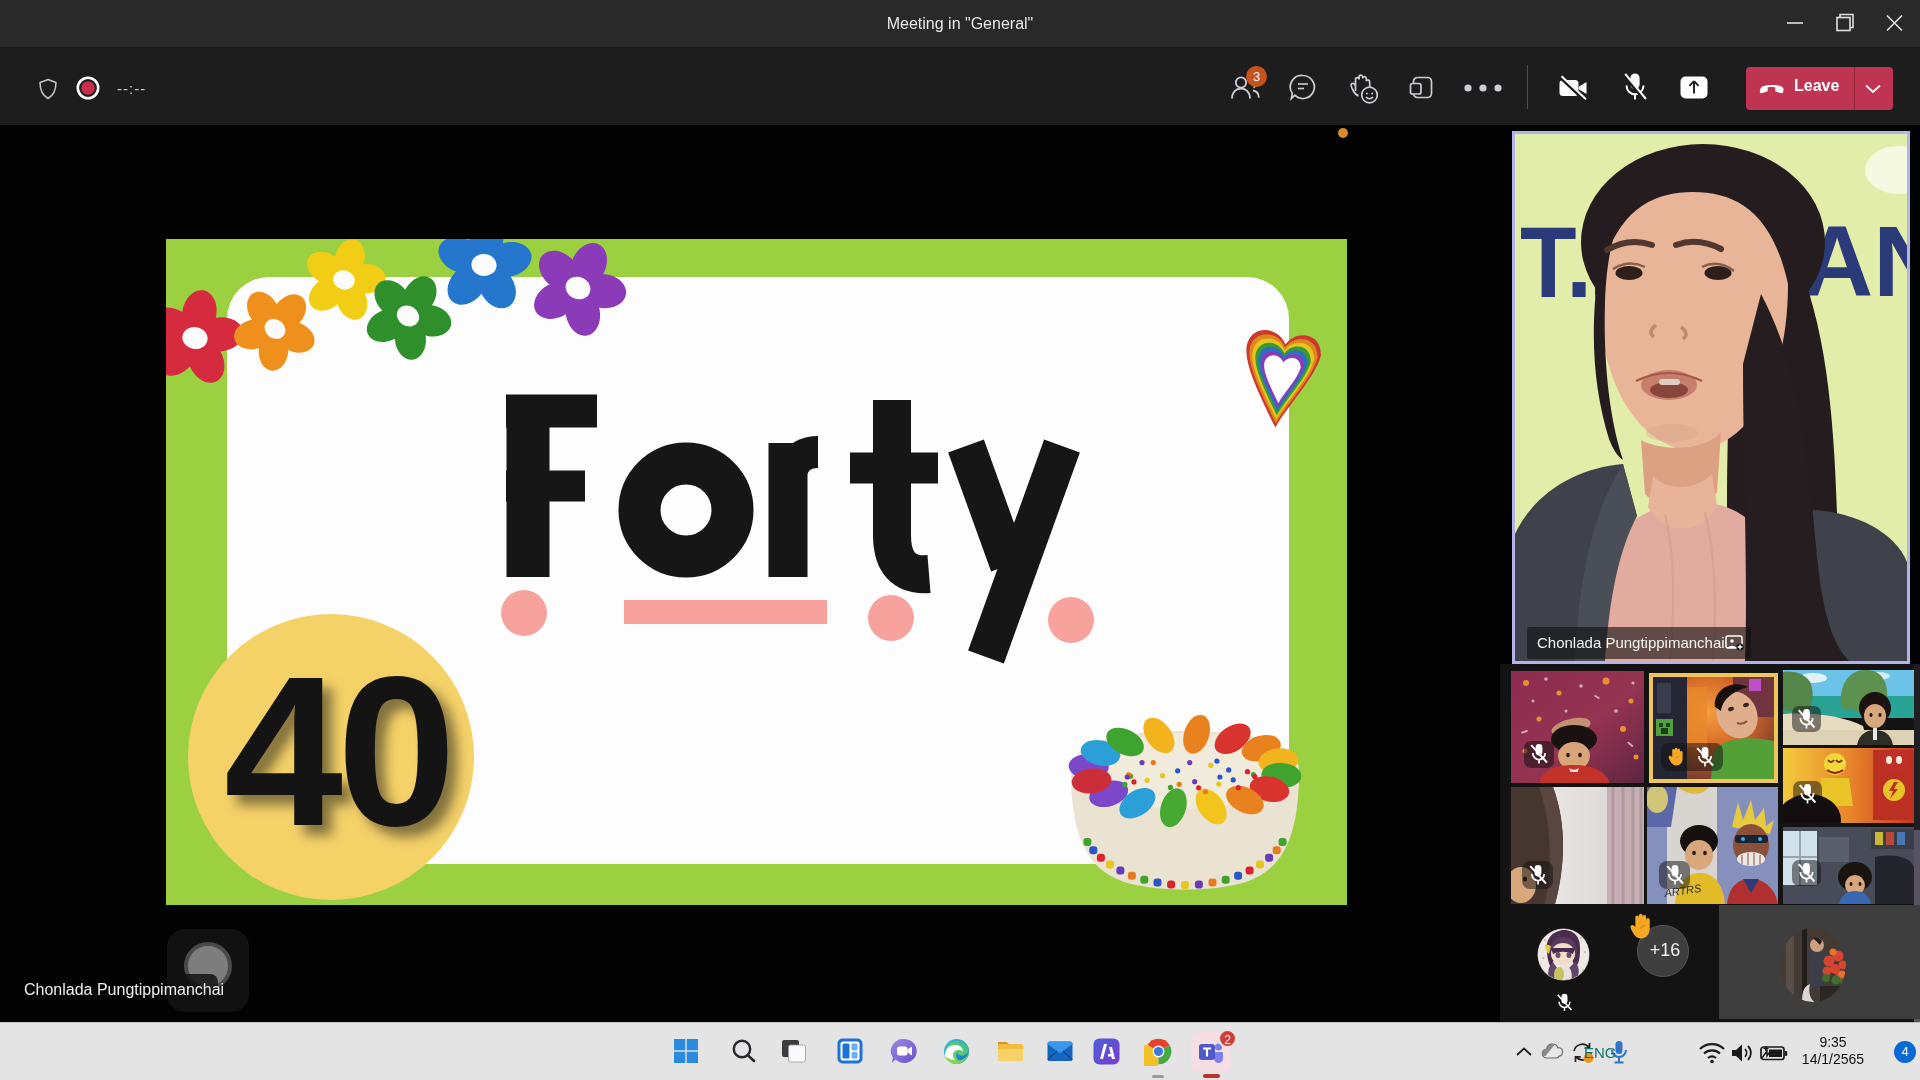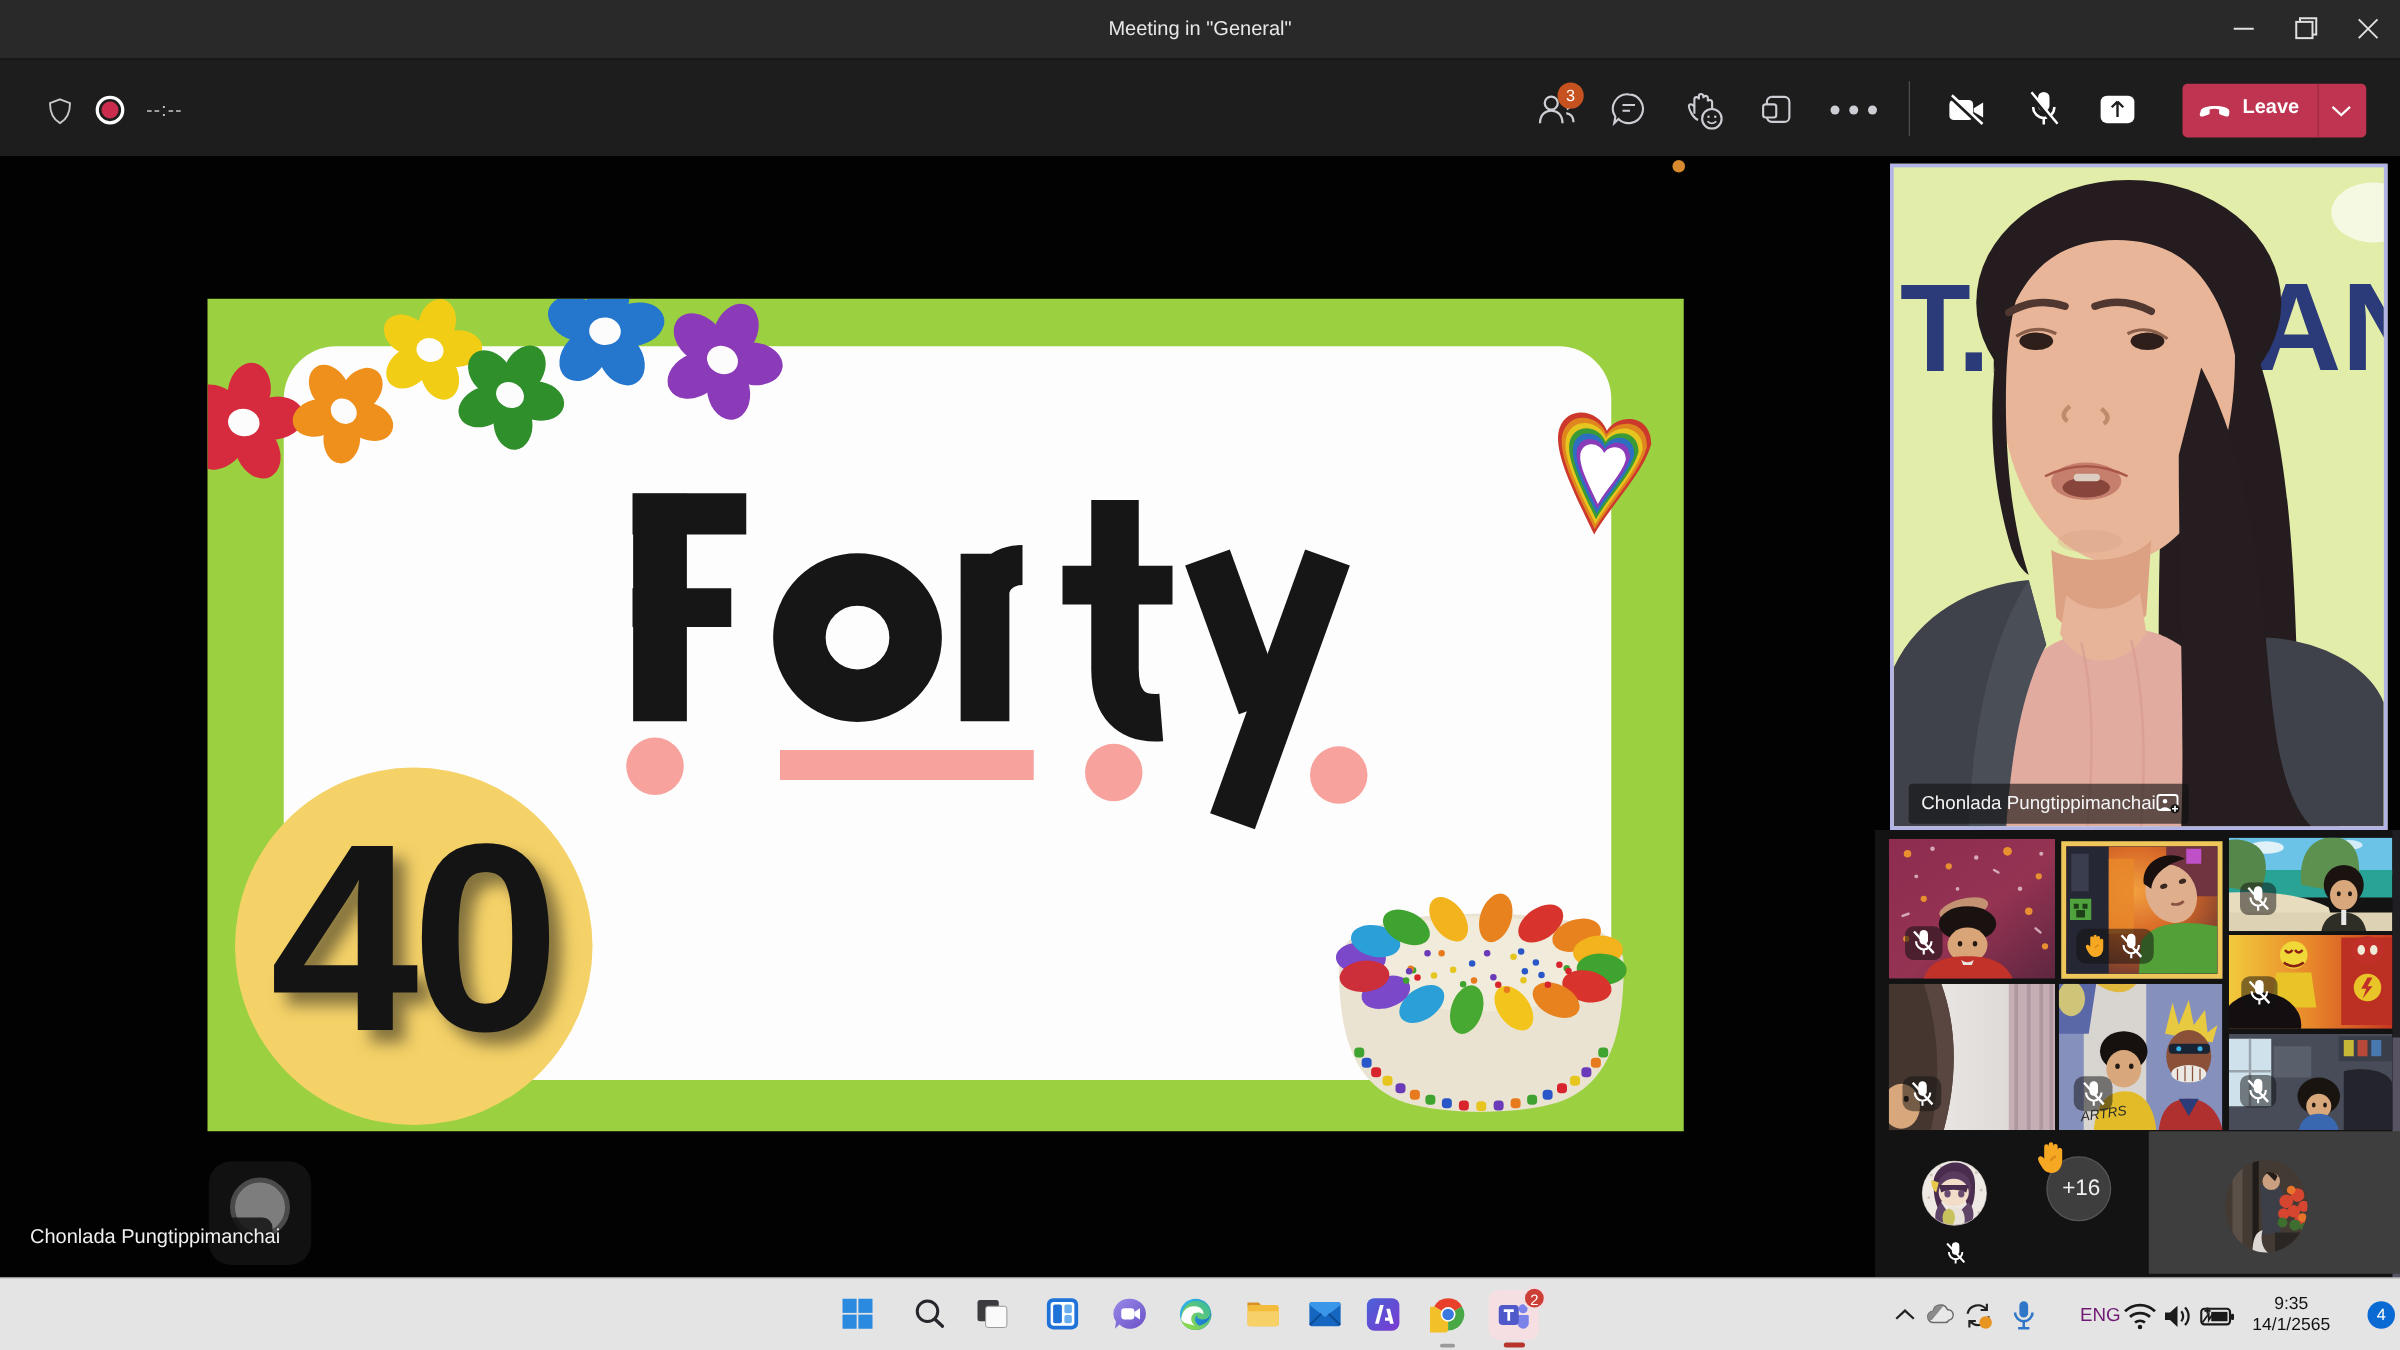--- a/index.html
+++ b/index.html
@@ -261,21 +261,21 @@
           <rect x="97.5" y="167.6" width="8" height="8" rx="3" fill="#2a57c8"></rect>
           <rect x="84.3" y="164.7" width="8" height="8" rx="3" fill="#3fa32f"></rect>
           <rect x="71.9" y="160.7" width="8" height="8" rx="3" fill="#e87a1e"></rect>
           <rect x="60.4" y="155.6" width="8" height="8" rx="3" fill="#6a3ab8"></rect>
           <rect x="50.0" y="149.6" width="8" height="8" rx="3" fill="#e6c51f"></rect>
           <rect x="40.9" y="142.7" width="8" height="8" rx="3" fill="#d8242c"></rect>
           <rect x="33.3" y="135.2" width="8" height="8" rx="3" fill="#2a57c8"></rect>
           <rect x="27.4" y="127.0" width="8" height="8" rx="3" fill="#3fa32f"></rect>
         </g>
     </svg>
-    <div class="abs" style="left:50px; top:389px; width:234px; text-align:left; font-size:214px; font-weight:bold; color:#141414; letter-spacing:-6px; text-shadow:10px 10px 12px rgba(20,20,20,0.5);">40</div>
+    <div class="abs" style="left:50px; top:389px; width:234px; text-align:right; font-size:214px; font-weight:bold; color:#141414; letter-spacing:-6px; text-shadow:10px 10px 12px rgba(20,20,20,0.5);">40</div>
   </div>
   <div class="abs" style="left:1338px; top:3px; width:10px; height:10px; border-radius:50%; background:#d98a2e;"></div>
   <div class="abs" style="left:167px; top:804px; width:82px; height:83px; border-radius:18px; background:#111111;">
     <div class="abs" style="left:17px; top:13px; width:48px; height:48px; border-radius:50%; border:4px solid #4a4a4a; background:#7d7d7d;"></div>
     <div class="abs" style="left:7px; top:45px; width:44px; height:34px; border-radius:8px; background:rgba(18,18,18,0.85);"></div>
   </div>
   <div class="abs" style="left:24px; top:856px; color:#f0f0f0; font-size:16px;">Chonlada Pungtippimanchai</div>
 </div>
 
 <div class="abs" style="left:1500px; top:664px; width:420px; height:358px; background:#131313;"></div>
@@ -717,21 +717,21 @@
     <path d="M4,10 a8.5,8.5 0 0 1 15,-3.5 M19.5,2 v5 h-5" fill="none" stroke="#222" stroke-width="1.7"></path>
     <path d="M21,12 a8.5,8.5 0 0 1 -15,3.8 M5.5,21 v-5.2 h5.2" fill="none" stroke="#222" stroke-width="1.7"></path>
     <circle cx="18.5" cy="17" r="5" fill="#e89420"></circle>
   </svg>
   <svg class="abs" style="left:1608px; top:16px;" width="22" height="28" viewBox="0 0 22 28">
     <rect x="7.5" y="2" width="7" height="13" rx="3.5" fill="#2f76c8"></rect>
     <path d="M4,11 a7,7 0 0 0 14,0" fill="none" stroke="#2f76c8" stroke-width="2"></path>
     <line x1="11" y1="18" x2="11" y2="23" stroke="#2f76c8" stroke-width="2"></line>
     <line x1="6.5" y1="23.5" x2="15.5" y2="23.5" stroke="#2f76c8" stroke-width="2"></line>
   </svg>
-  <div class="abs" style="left:1664px; top:21px; color:#701a75; font-size:15px;">ENG</div>
+  <div class="abs" style="left:1584px; top:21px; color:#0f766e; font-size:15px;">ENG</div>
   <svg class="abs" style="left:1698px; top:18px;" width="28" height="24" viewBox="0 0 28 24">
     <path d="M2,8 a17,17 0 0 1 24,0" fill="none" stroke="#1a1a1a" stroke-width="2.2"></path>
     <path d="M6,12.5 a12,12 0 0 1 16,0" fill="none" stroke="#1a1a1a" stroke-width="2.2"></path>
     <path d="M10,17 a6.5,6.5 0 0 1 8,0" fill="none" stroke="#1a1a1a" stroke-width="2.2"></path>
     <circle cx="14" cy="20.5" r="1.8" fill="#1a1a1a"></circle>
   </svg>
   <svg class="abs" style="left:1729px; top:18px;" width="26" height="24" viewBox="0 0 26 24">
     <path d="M3,9 h4 l6,-5.5 v17 l-6,-5.5 h-4 Z" fill="#1a1a1a"></path>
     <path d="M16,8 a6,6 0 0 1 0,8 M19,5 a10,10 0 0 1 0,14" fill="none" stroke="#1a1a1a" stroke-width="1.8"></path>
   </svg>

